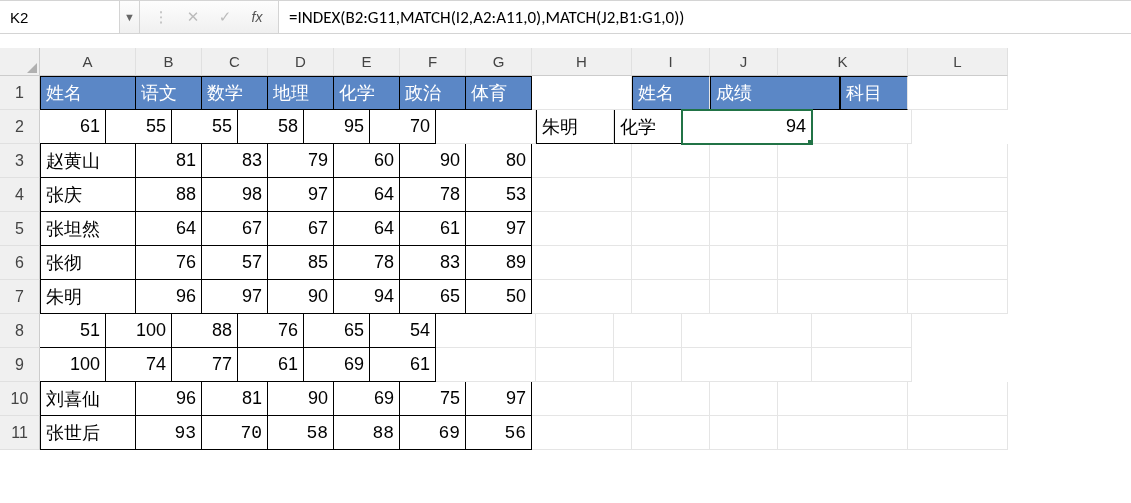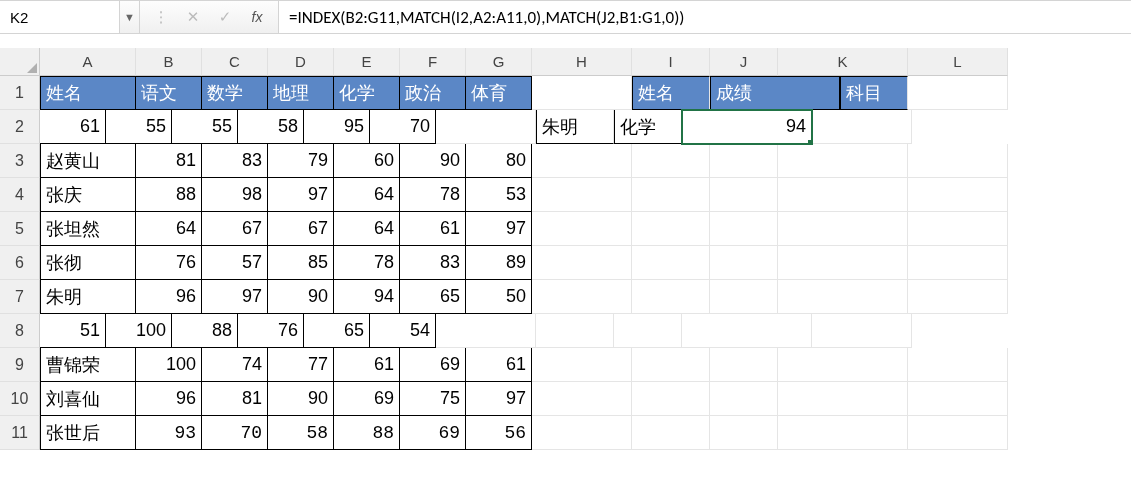--- a/index.html
+++ b/index.html
@@ -342,21 +342,20 @@
         <div class="cell cF num b-inner-v b-inner-h">65</div>
         <div class="cell cG num b-right-thick b-inner-h">54</div>
         <div class="cell cH"></div>
         <div class="cell cI"></div>
         <div class="cell cJ"></div>
         <div class="cell cK"></div>
         <div class="cell cL"></div>
       </div>
 
       <div class="data-row">
-        <div class="cell cA txt b-left b-inner-v b-inner-h">曹锦荣</div>
         <div class="cell cB num b-inner-v b-inner-h">100</div>
         <div class="cell cC num b-inner-v b-inner-h">74</div>
         <div class="cell cD num b-inner-v b-inner-h">77</div>
         <div class="cell cE num b-inner-v b-inner-h">61</div>
         <div class="cell cF num b-inner-v b-inner-h">69</div>
         <div class="cell cG num b-right-thick b-inner-h">61</div>
         <div class="cell cH"></div>
         <div class="cell cI"></div>
         <div class="cell cJ"></div>
         <div class="cell cK"></div>

